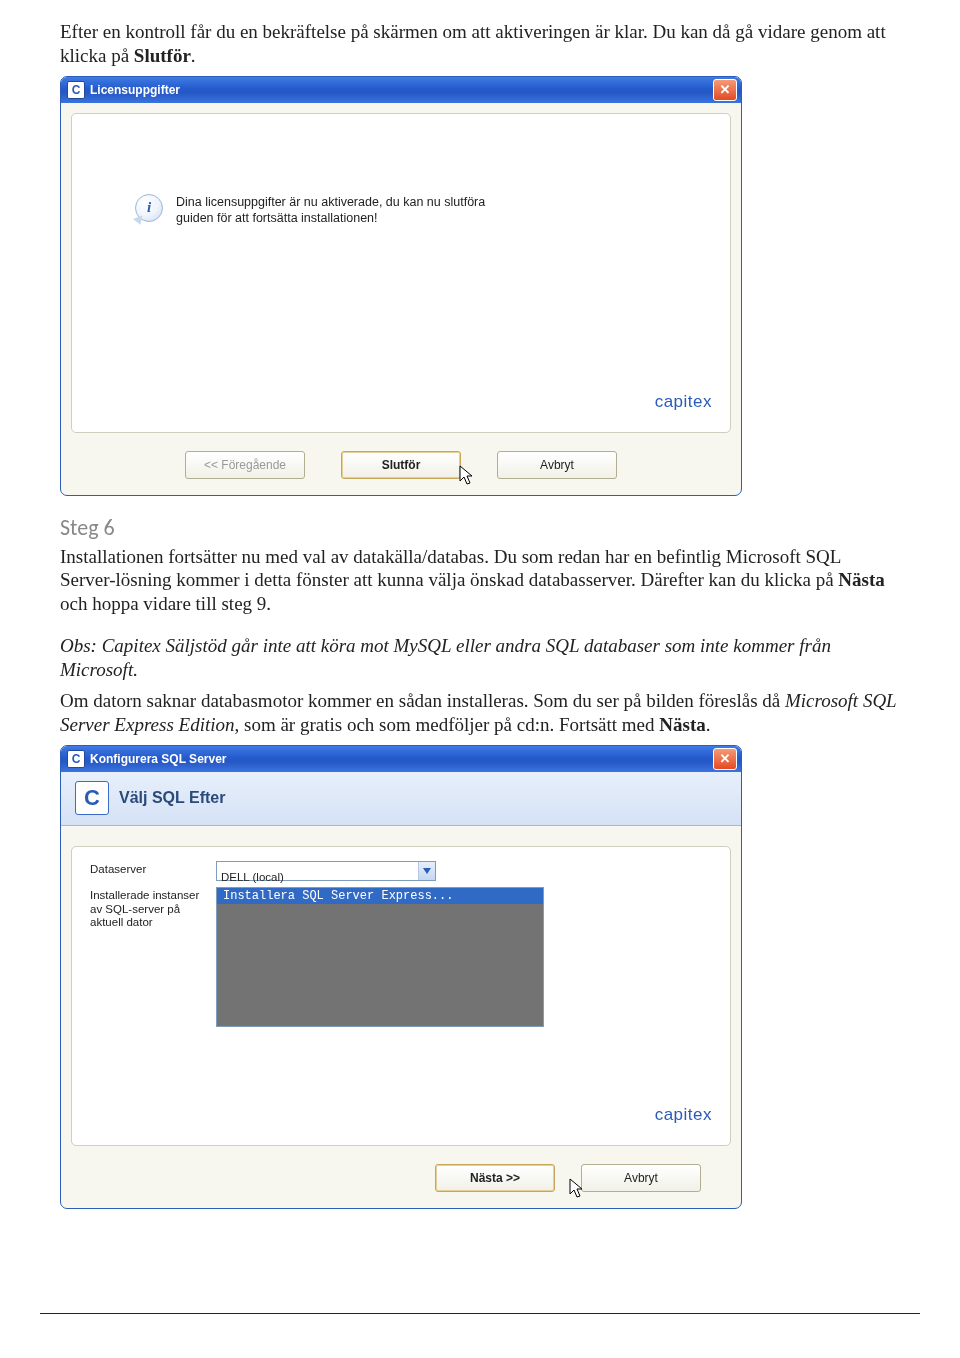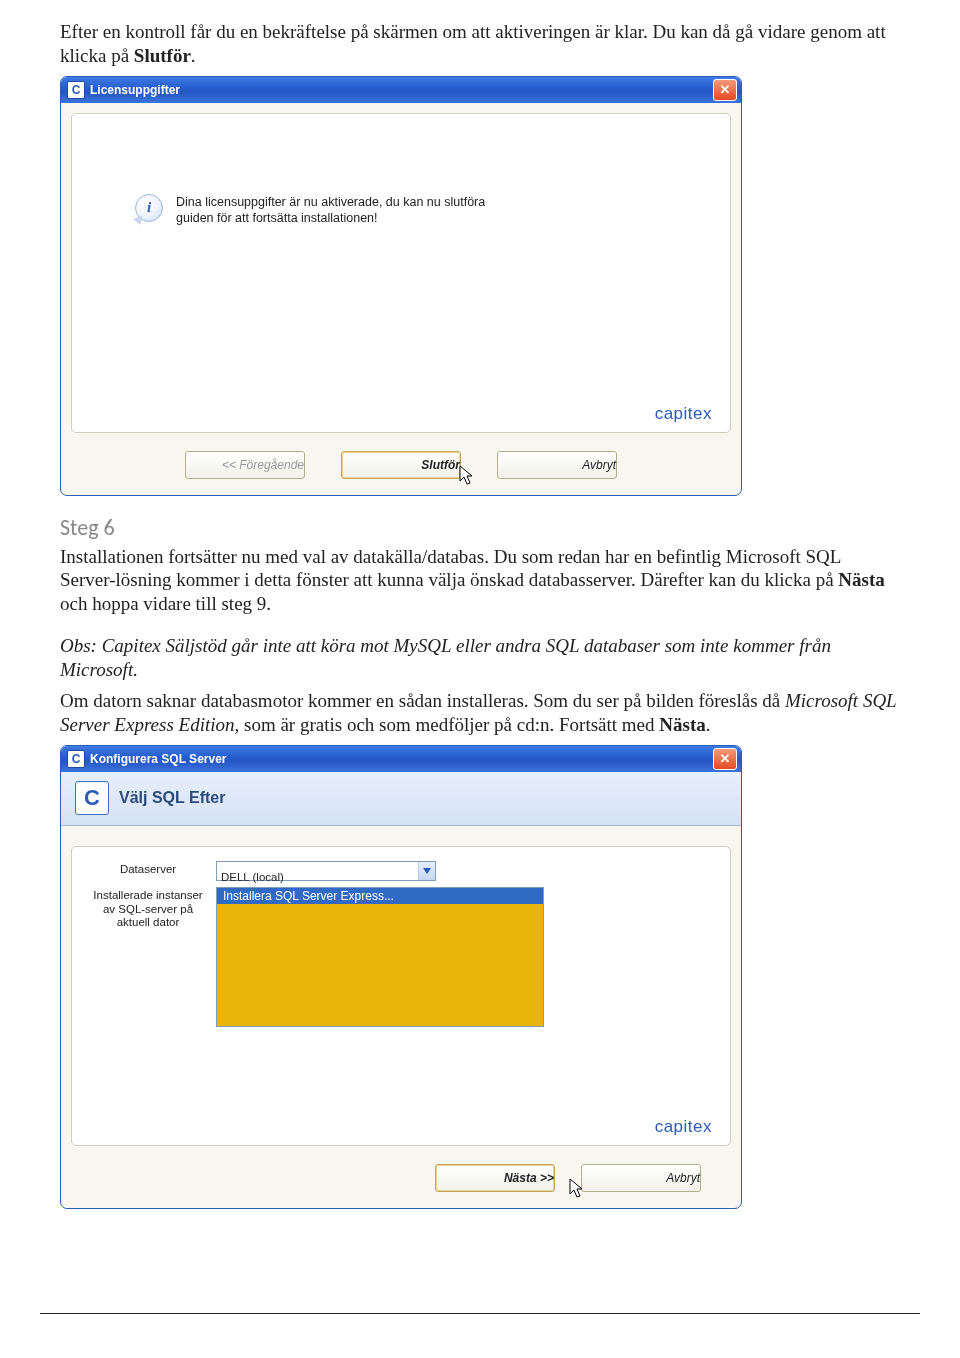--- a/index.html
+++ b/index.html
@@ -142,21 +142,21 @@
   }
   .info-text {
     font-size: 12.5px;
     line-height: 1.35;
     max-width: 360px;
   }
 
   .brand {
     position: absolute;
     right: 18px;
-    bottom: 8px;
+    bottom: 20px;
     font-family: "Trebuchet MS", Arial, sans-serif;
     font-size: 17px;
     color: #2a5bb9;
     letter-spacing: 0.5px;
   }
 
   .btnrow {
     display: flex;
     justify-content: center;
     gap: 36px;
@@ -164,24 +164,23 @@
     position: relative;
   }
   .btn {
     width: 118px;
     height: 26px;
     border: 1px solid #b0b090;
     border-radius: 3px;
     background: linear-gradient(#fff, #f1f1e8);
     display: flex;
     align-items: center;
-    justify-content: flex-end;
+    justify-content: center;
     font-size: 12px;
     cursor: pointer;
-    font-style: italic;
   }
   .btn.disabled {
     color: #999;
     cursor: default;
   }
   .btn.primary {
     border-color: #c9a75a;
     font-weight: bold;
     box-shadow: 0 0 0 1px #e6cf95 inset;
   }
@@ -240,21 +239,21 @@
     font-size: 11.5px;
   }
 
   .form-row {
     display: flex;
     align-items: flex-start;
     margin-bottom: 6px;
   }
   .form-label {
     width: 116px;
-    text-align: center;
+    text-align: left;
     padding-right: 10px;
     line-height: 1.2;
     margin-top: 2px;
   }
   .combo {
     width: 220px;
     height: 20px;
     border: 1px solid #7f9db9;
     background: #fff;
     display: flex;
@@ -275,22 +274,22 @@
     display: flex;
     align-items: center;
     justify-content: center;
   }
   .combo .arrow svg { width: 8px; height: 6px; }
 
   .listbox {
     width: 328px;
     height: 140px;
     border: 1px solid #7f9db9;
-    background: #eab308;
-    font-family: Liberation Sans, sans-serif;
+    background: #737373;
+    font-family: Liberation Mono, monospace;
     font-size: 12px;
     box-sizing: border-box;
   }
   .listbox .selected {
     background: #316ac5;
     color: #fff;
     padding: 1px 6px;
     display: block;
   }
 

